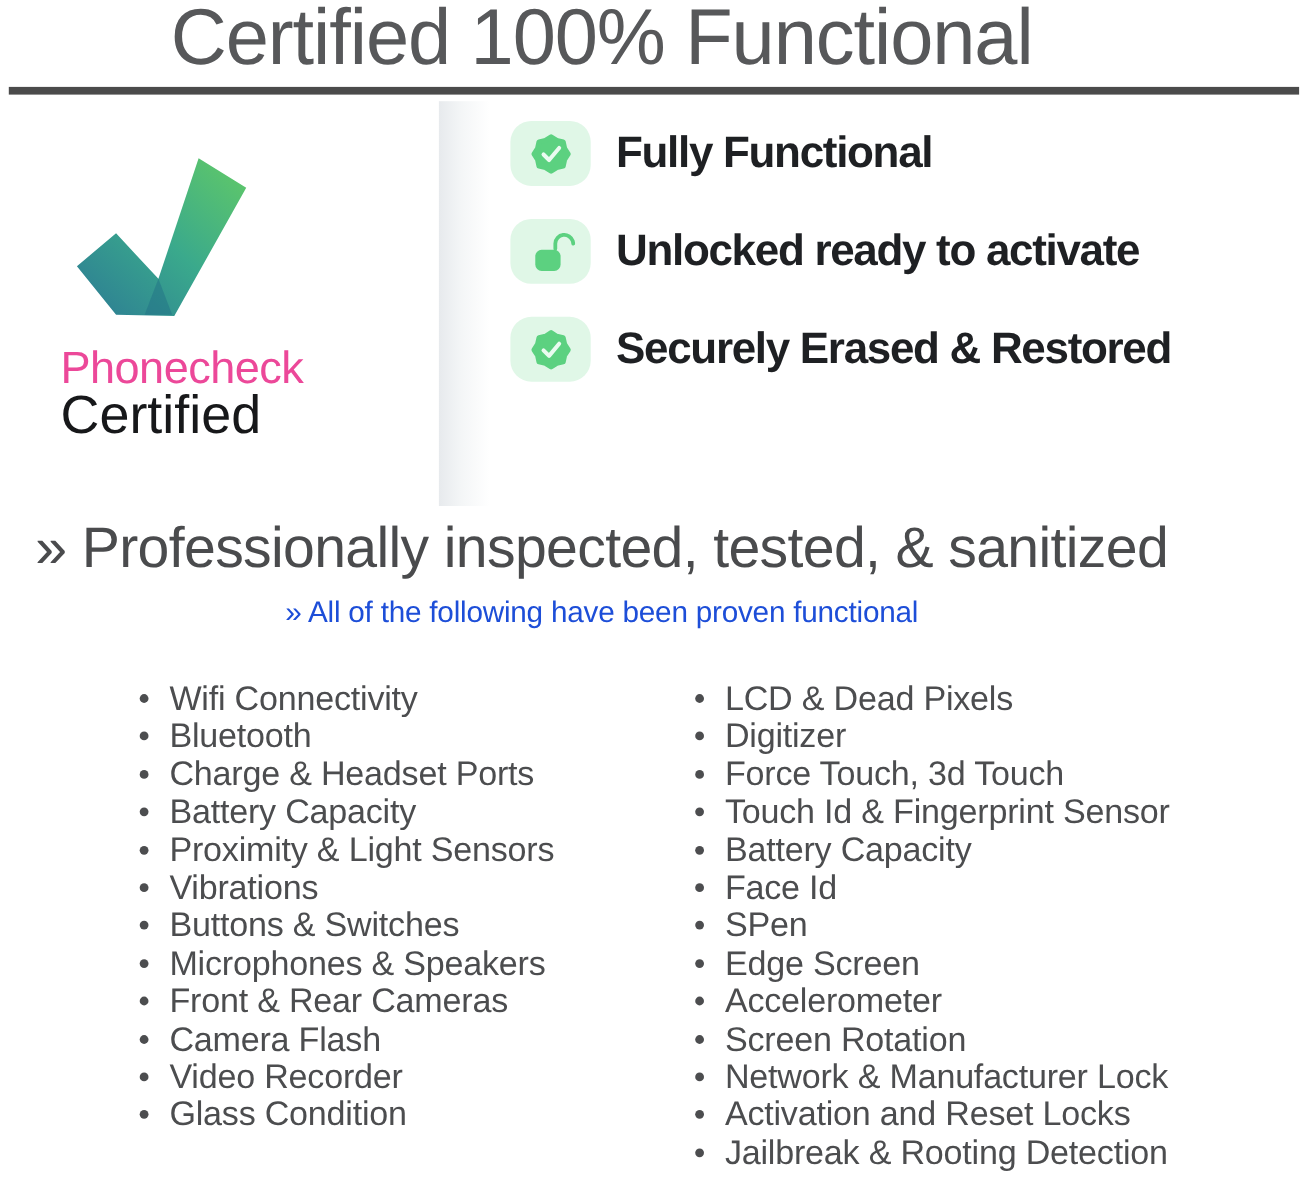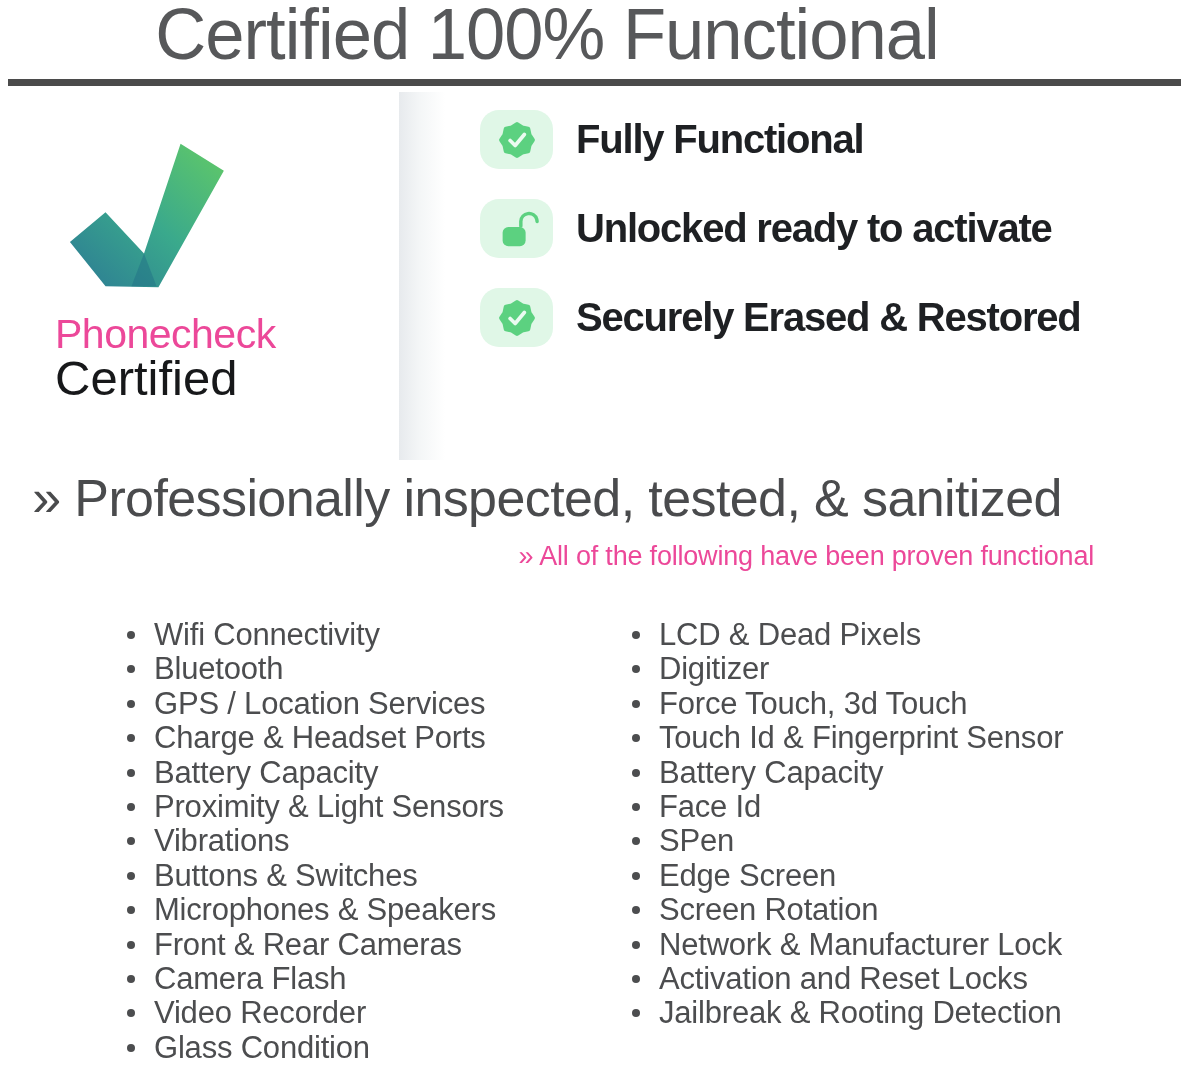--- a/index.html
+++ b/index.html
@@ -39,41 +39,41 @@
     font-size: 41px; font-weight: 400; color: #ec4899; letter-spacing: -0.5px;
     line-height: 44px;
   }
   .logo .cert {
     font-size: 49px; font-weight: 400; color: #17181a; letter-spacing: 0;
     line-height: 42px; margin-top: 1px;
   }
 
   
   .features { position: absolute; left: 464px; top: 110px; }
-  .feature-row { display: flex; align-items: center; height: 59px; margin-bottom: 30px; margin-left: 16px; }
+  .feature-row { display: flex; align-items: center; height: 59px; margin-bottom: 30px; }
   .feature-icon {
     flex: 0 0 auto;
     width: 73px; height: 59px; border-radius: 19px;
     background: #e0f7e7;
     display: flex; align-items: center; justify-content: center;
     margin-right: 23px;
   }
   .feature-label {
     font-size: 40px; font-weight: 700; color: #1e2023; letter-spacing: -1.2px;
     white-space: nowrap;
   }
 
   
   .headline {
     position: absolute; top: 468px; left: 0; width: 100%;
     text-align: center; font-size: 52px; color: #4a4b4d; letter-spacing: -0.6px;
   }
   .subheadline {
     position: absolute; top: 541px; left: 0; width: 100%;
-    text-align: right; font-size: 27px; color: #ec4899; letter-spacing: -0.2px;
+    text-align: center; font-size: 27px; color: #1d4ed8; letter-spacing: -0.2px;
   }
 
   
   .checklist { position: absolute; top: 618px; margin: 0; padding: 0; list-style: none; }
   .checklist.left  { left: 126px; }
   .checklist.right { left: 631px; }
   .checklist li {
     position: relative; padding-left: 28px;
     font-size: 31px; line-height: 34.4px; color: #4c4d4f; letter-spacing: -0.2px;
     white-space: nowrap;
@@ -143,21 +143,20 @@
     </div>
 
   </div>
 
   <div class="headline">» Professionally inspected, tested, &amp; sanitized</div>
   <div class="subheadline">» All of the following have been proven functional</div>
 
   <ul class="checklist left">
     <li>Wifi Connectivity</li>
     <li>Bluetooth</li>
-    <li>GPS / Location Services</li>
     <li>Charge &amp; Headset Ports</li>
     <li>Battery Capacity</li>
     <li>Proximity &amp; Light Sensors</li>
     <li>Vibrations</li>
     <li>Buttons &amp; Switches</li>
     <li>Microphones &amp; Speakers</li>
     <li>Front &amp; Rear Cameras</li>
     <li>Camera Flash</li>
     <li>Video Recorder</li>
     <li>Glass Condition</li>
@@ -165,19 +164,20 @@
 
   <ul class="checklist right">
     <li>LCD &amp; Dead Pixels</li>
     <li>Digitizer</li>
     <li>Force Touch, 3d Touch</li>
     <li>Touch Id &amp; Fingerprint Sensor</li>
     <li>Battery Capacity</li>
     <li>Face Id</li>
     <li>SPen</li>
     <li>Edge Screen</li>
+    <li>Accelerometer</li>
     <li>Screen Rotation</li>
     <li>Network &amp; Manufacturer Lock</li>
     <li>Activation and Reset Locks</li>
     <li>Jailbreak &amp; Rooting Detection</li>
   </ul>
 
 </div>
 
 </body></html>

